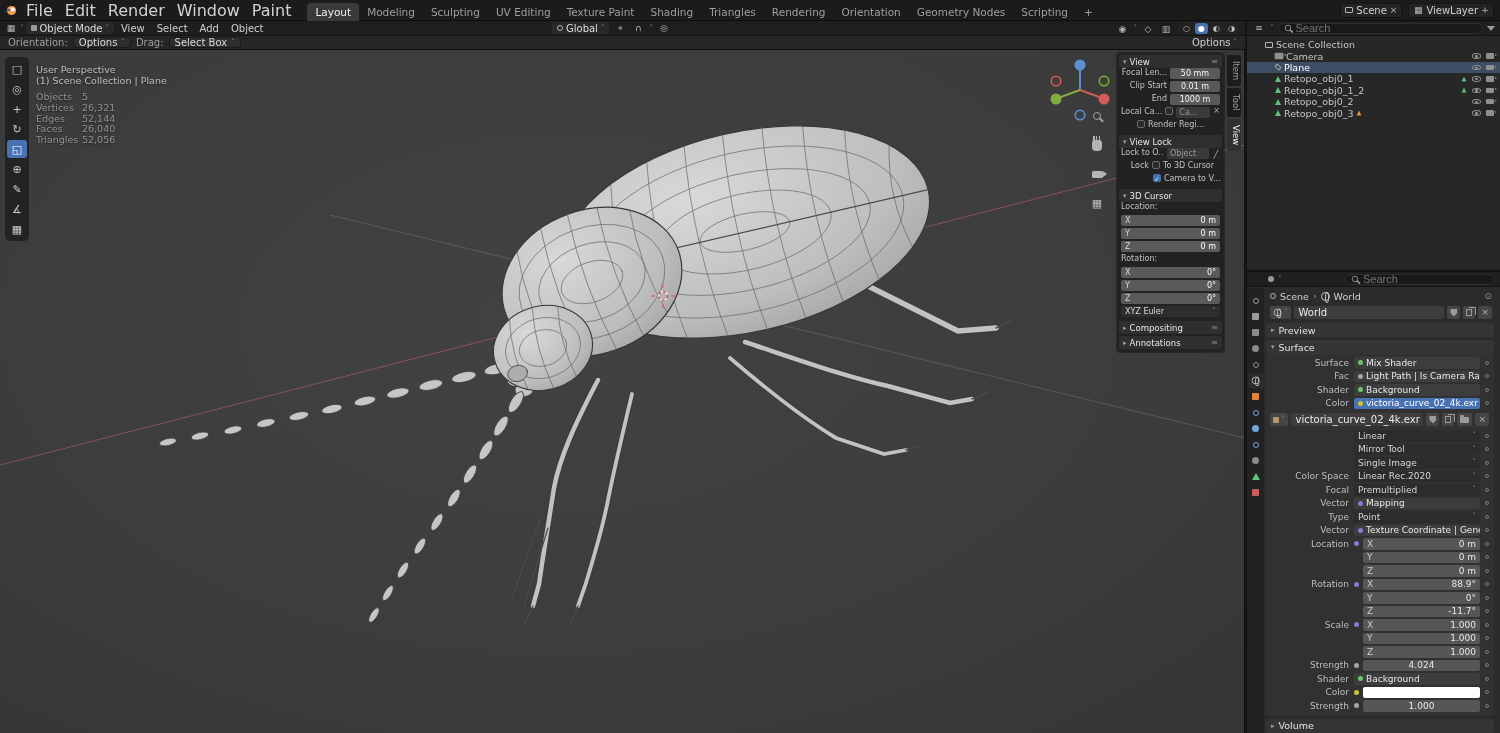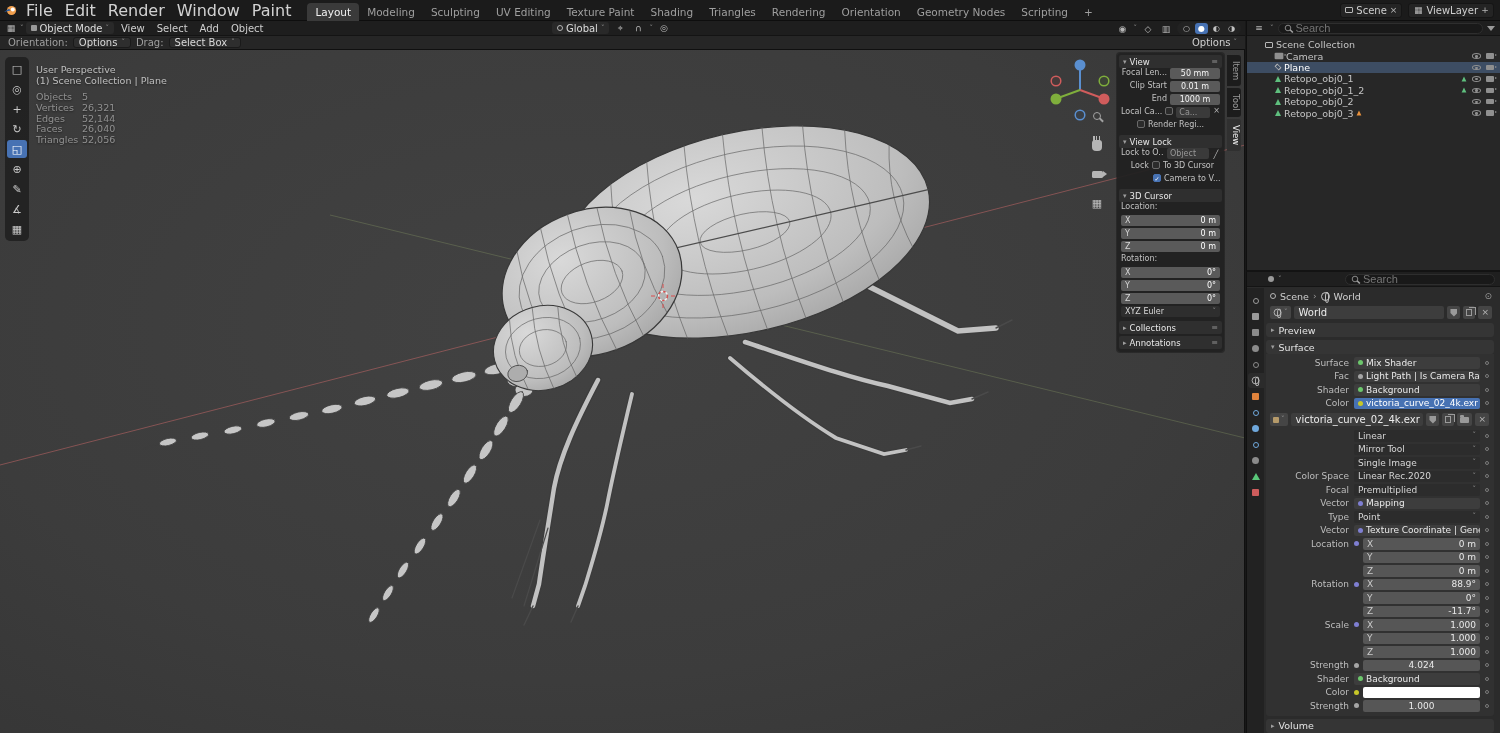--- a/index.html
+++ b/index.html
@@ -514,21 +514,21 @@
       </div>
     <div class="nrow">
         <div class="ndrop">
           <span>XYZ Euler</span>
           <span class="chev">˅</span>
         </div>
       </div>
 
     <div class="nsec">
       <span class="tw" style="font-size:7px;color:#9e9e9e">▸</span>
-      <span>Collections</span>
+      <span>Compositing</span>
       <span class="burger">≡</span>
     </div>
     <div class="nsec">
       <span class="tw" style="font-size:7px;color:#9e9e9e">▸</span>
       <span>Annotations</span>
       <span class="burger">≡</span>
     </div>
   </div>
 
   <div class="ntabs">

